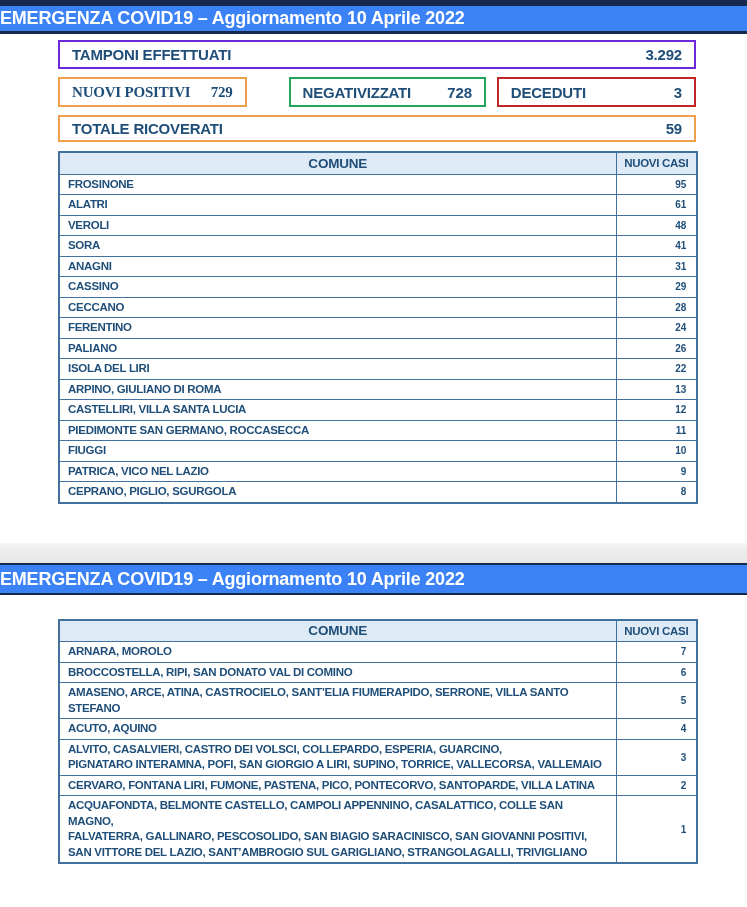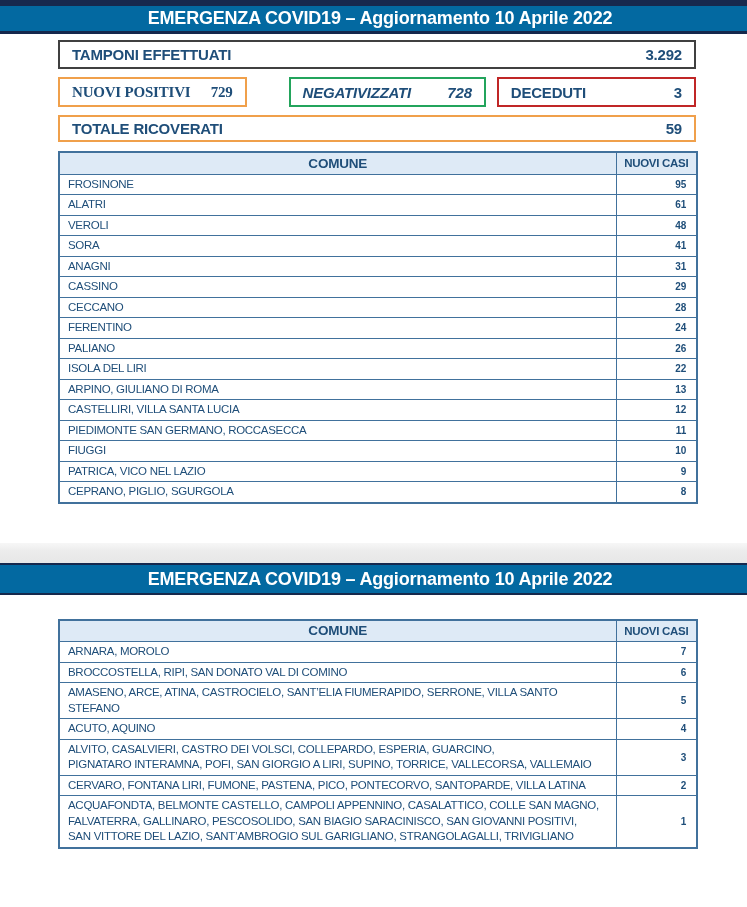--- a/index.html
+++ b/index.html
@@ -8,25 +8,23 @@
     width: 747px;
     min-height: 907px;
     background: #ffffff;
     font-family: "Liberation Sans", sans-serif;
     -webkit-font-smoothing: antialiased;
   }
 
   
   .titlebar {
     width: 747px;
-    background: #0369a1;
+    background: #3b82f6;
     color: #ffffff;
     font-weight: bold;
-    text-align: center;
-    padding-left: 13px;
   }
   .titlebar--first {
     border-top: 6px solid #17294E;
     border-bottom: 3px solid #15284C;
     height: 34px;
     line-height: 25px;
     font-size: 18px;
     letter-spacing: -0.2px;
   }
   .titlebar--second {
@@ -35,34 +33,34 @@
     height: 32px;
     line-height: 28px;
     font-size: 18px;
     letter-spacing: -0.2px;
   }
 
   .content { width: 638px; margin-left: 58px; }
 
   
   .summary-box {
-    border: 2px solid #404040;
+    border: 2px solid #6d28d9;
     display: flex;
     justify-content: space-between;
     align-items: center;
     padding: 0 12px;
     font-weight: bold;
     color: #1F4E79;
     font-size: 15px;
     letter-spacing: -0.2px;
   }
   .box-tamponi    { height: 29px; margin-top: 6px; }
   .stats-row      { display: flex; margin-top: 8px; }
   .box-positivi   { width: 194px; height: 30px; border-color: #F0A04B; font-family: Liberation Serif, serif; }
-  .box-negativizzati { width: 203px; height: 30px; margin-left: 42px; border-color: #23A45C; font-style: italic; }
+  .box-negativizzati { width: 203px; height: 30px; margin-left: 42px; border-color: #23A45C; }
   .box-deceduti   { width: 205px; height: 30px; margin-left: 11px; border-color: #C02626; }
   .box-ricoverati { height: 27px; margin-top: 8px; border-color: #F0A04B; }
 
   
   .data-table {
     border-collapse: collapse;
     width: 638px;
     margin-top: 9px;
     color: #1F4E79;
     border: 2px solid #41719C;
@@ -75,21 +73,21 @@
   .data-table th {
     background: #DEEAF6;
     height: 22px;
     text-align: center;
     font-weight: bold;
   }
   th.comune-h { font-size: 13.5px; width: 557px; letter-spacing: -0.2px; }
   th.casi-h   { font-size: 11.5px; width: 81px;  letter-spacing: -0.3px; }
   td.comune {
     font-size: 11.5px;
-    font-weight: normal;
+    font-weight: bold;
     padding: 2px 6px 2px 8px;
     letter-spacing: -0.3px;
     line-height: 15.5px;
     height: 19px;
     white-space: pre-line;
     text-align: left;
   }
   td.casi {
     font-size: 10px;
     font-weight: bold;

